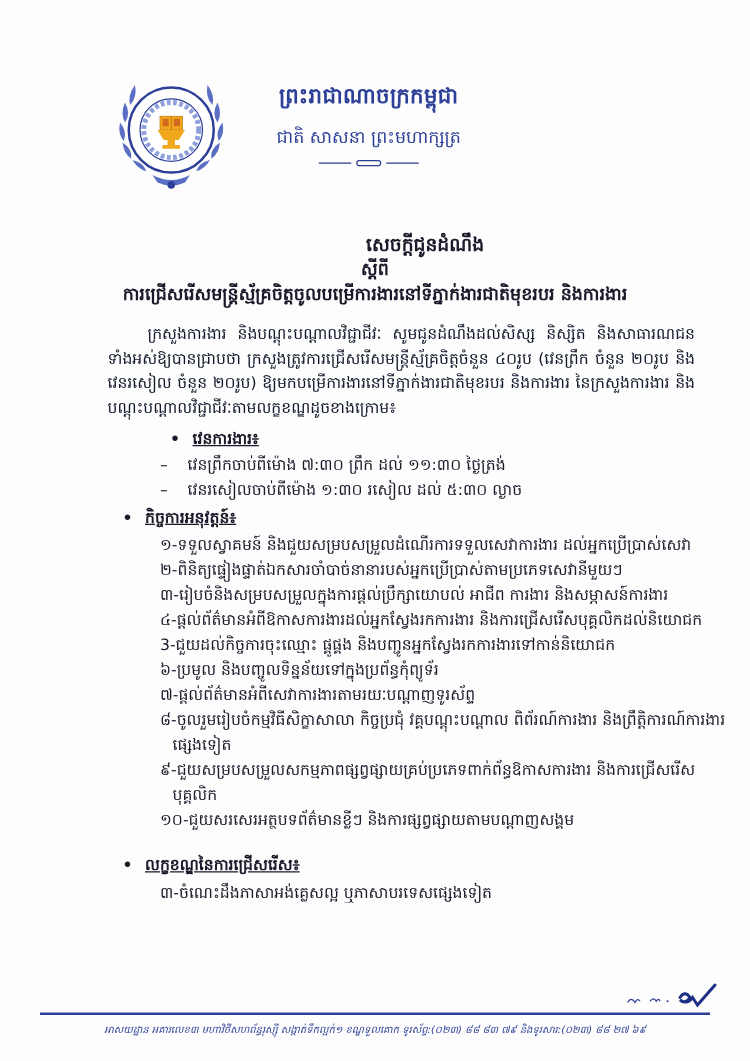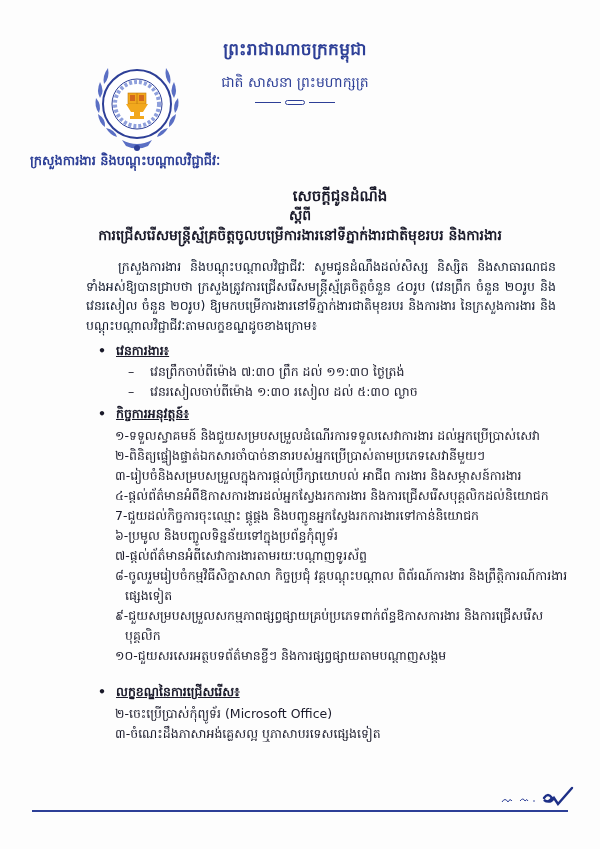--- a/index.html
+++ b/index.html
@@ -7,21 +7,21 @@
       width: 600px; height: 849px; overflow: hidden;
       background: #ffffff;
       font-family: "DejaVu Sans", "Liberation Sans", sans-serif;
       color: #1a1a2a;
       position: relative;
     }
     .page { position: absolute; left: 0; top: 0; width: 600px; height: 849px; background: #fdfdfd; }
 
     
     .kingdom { position: absolute; left: 215px; top: 38px; width: 160px; text-align: center; }
-    .kingdom-title { font-size: 17px; font-weight: bold; color: #2d3f97; letter-spacing: 0.3px; line-height: 22px; white-space: nowrap; }
+    .kingdom-title { font-size: 17px; font-weight: bold; color: #2d3f97; letter-spacing: 0.3px; line-height: 22px; white-space: nowrap; margin-top: 28px; }
     .kingdom-motto { font-size: 14px; color: #2d3f97; line-height: 20px; margin-top: 12px; white-space: nowrap; }
     .ornament { margin: 8px auto 0; width: 80px; height: 6px; position: relative; }
     .ornament .line { position: absolute; top: 2px; height: 1px; background: #2d3f97; width: 26px; }
     .ornament .l { left: 0; } .ornament .r { right: 0; }
     .ornament .mid { position: absolute; left: 30px; top: 0; width: 20px; height: 5px; border: 1px solid #2d3f97; border-radius: 3px; box-sizing: border-box; }
 
     
     .logo { position: absolute; left: 88px; top: 56px; width: 98px; height: 100px; }
 
     .ministry { position: absolute; left: 30px; top: 152px; font-size: 13px; font-weight: bold; color: #2d3f97; white-space: nowrap; }
@@ -32,21 +32,21 @@
     .t3 { top: 226px; font-size: 14px; font-weight: bold; }
 
     .body-text { position: absolute; left: 86px; width: 470px; font-size: 12.5px; line-height: 19.5px; color: #0f172a; }
     .intro { top: 257px; text-indent: 32px; text-align: justify; }
 
     .section { position: absolute; left: 98px; font-size: 12.5px; line-height: 20px; }
     .bullet-head { font-weight: bold; text-decoration: underline; }
     .bullet-dot { display: inline-block; width: 18px; font-weight: bold; }
     .sub-list { position: absolute; left: 128px; font-size: 12.5px; line-height: 20px; }
     .sub-list .dash { display: inline-block; width: 22px; }
-    .num-list { position: absolute; left: 115px; width: 455px; font-size: 12.5px; line-height: 20px; }
+    .num-list { position: absolute; left: 128px; width: 455px; font-size: 12.5px; line-height: 20px; }
     .num-list .item { padding-left: 10px; text-indent: -10px; }
 
     .sig { position: absolute; left: 500px; top: 786px; width: 80px; height: 22px; }
     .footer-line { position: absolute; left: 32px; top: 810px; width: 536px; height: 2px; background: #2d3f97; }
     .footer-text { position: absolute; left: 30px; top: 818px; width: 540px; text-align: center; font-size: 8px; font-style: italic; color: #2d3f97; white-space: nowrap; }
   </style>
 </head>
 <body>
 
 <div class="page">
@@ -89,64 +89,63 @@
   <div class="kingdom">
     <div class="kingdom-title">ព្រះរាជាណាចក្រកម្ពុជា</div>
     <div class="kingdom-motto">ជាតិ សាសនា ព្រះមហាក្សត្រ</div>
     <div class="ornament">
       <span class="line l"></span>
         <span class="mid"></span>
         <span class="line r"></span>
     </div>
   </div>
 
-  <div class="ministry">ក្រសួងការងារ និងបណ្តុះបណ្តាលវិជ្ជាជីវៈ</div>
 
   <div class="title-block t1">សេចក្តីជូនដំណឹង</div>
   <div class="title-block t2">ស្តីពី</div>
   <div class="title-block t3">ការជ្រើសរើសមន្ត្រីស្ម័គ្រចិត្តចូលបម្រើការងារនៅទីភ្នាក់ងារជាតិមុខរបរ និងការងារ</div>
 
   <div class="body-text intro">ក្រសួងការងារ និងបណ្តុះបណ្តាលវិជ្ជាជីវៈ សូមជូនដំណឹងដល់សិស្ស និស្សិត និងសាធារណជនទាំងអស់ឱ្យបានជ្រាបថា ក្រសួងត្រូវការជ្រើសរើសមន្ត្រីស្ម័គ្រចិត្តចំនួន ៤០រូប (វេនព្រឹក ចំនួន ២០រូប និង វេនរសៀល ចំនួន ២០រូប) ឱ្យមកបម្រើការងារនៅទីភ្នាក់ងារជាតិមុខរបរ និងការងារ នៃក្រសួងការងារ និង បណ្តុះបណ្តាលវិជ្ជាជីវៈតាមលក្ខខណ្ឌដូចខាងក្រោម៖</div>
 
-  <div class="section" style="top:341px;">
+  <div class="section" style="top:341px;margin-left:38px;">
     <span class="bullet-dot">•</span><span class="bullet-head">វេនការងារ៖</span>
   </div>
   <div class="sub-list" style="top:362px;">
     <div><span class="dash">–</span><span>វេនព្រឹកចាប់ពីម៉ោង ៧:៣០ ព្រឹក ដល់ ១១:៣០ ថ្ងៃត្រង់</span></div>
     <div><span class="dash">–</span><span>វេនរសៀលចាប់ពីម៉ោង ១:៣០ រសៀល ដល់ ៥:៣០ ល្ងាច</span></div>
   </div>
 
   <div class="section" style="top:404px;">
     <span class="bullet-dot">•</span><span class="bullet-head">កិច្ចការអនុវត្តន៍៖</span>
   </div>
   <div class="num-list" style="top:426px;">
     <div class="item">១-ទទួលស្វាគមន៍ និងជួយសម្របសម្រួលដំណើរការទទួលសេវាការងារ ដល់អ្នកប្រើប្រាស់សេវា</div>
     <div class="item">២-ពិនិត្យផ្ទៀងផ្ទាត់ឯកសារចាំបាច់នានារបស់អ្នកប្រើប្រាស់តាមប្រភេទសេវានីមួយៗ</div>
     <div class="item">៣-រៀបចំនិងសម្របសម្រួលក្នុងការផ្តល់ប្រឹក្សាយោបល់ អាជីព ការងារ និងសម្ភាសន៍ការងារ</div>
     <div class="item">៤-ផ្តល់ព័ត៌មានអំពីឱកាសការងារដល់អ្នកស្វែងរកការងារ និងការជ្រើសរើសបុគ្គលិកដល់និយោជក</div>
-    <div class="item">7-ជួយដល់កិច្ចការចុះឈ្មោះ ផ្គូផ្គង និងបញ្ជូនអ្នកស្វែងរកការងារទៅកាន់និយោជក</div>
+    <div class="item">3-ជួយដល់កិច្ចការចុះឈ្មោះ ផ្គូផ្គង និងបញ្ជូនអ្នកស្វែងរកការងារទៅកាន់និយោជក</div>
     <div class="item">៦-ប្រមូល និងបញ្ចូលទិន្នន័យទៅក្នុងប្រព័ន្ធកុំព្យូទ័រ</div>
     <div class="item">៧-ផ្តល់ព័ត៌មានអំពីសេវាការងារតាមរយៈបណ្តាញទូរស័ព្ទ</div>
     <div class="item">៨-ចូលរួមរៀបចំកម្មវិធីសិក្ខាសាលា កិច្ចប្រជុំ វគ្គបណ្តុះបណ្តាល ពិព័រណ៍ការងារ និងព្រឹត្តិការណ៍ការងារផ្សេងទៀត</div>
     <div class="item">៩-ជួយសម្របសម្រួលសកម្មភាពផ្សព្វផ្សាយគ្រប់ប្រភេទពាក់ព័ន្ធឱកាសការងារ និងការជ្រើសរើសបុគ្គលិក</div>
     <div class="item">១០-ជួយសរសេរអត្ថបទព័ត៌មានខ្លីៗ និងការផ្សព្វផ្សាយតាមបណ្តាញសង្គម</div>
   </div>
 
   <div class="section" style="top:682px;">
     <span class="bullet-dot">•</span><span class="bullet-head">លក្ខខណ្ឌនៃការជ្រើសរើស៖</span>
   </div>
   <div class="num-list" style="top:704px;">
-    <div class="item">២-ចេះប្រើប្រាស់កុំព្យូទ័រ (Microsoft Office)</div>
     <div class="item">៣-ចំណេះដឹងភាសាអង់គ្លេសល្អ ឬភាសាបរទេសផ្សេងទៀត</div>
   </div>
 
   <div class="sig">
     <svg width="80" height="22" viewBox="0 0 80 22">
       <path d="M2 16 q3 -5 6 0 q2 -4 4 -1" stroke="#2d3f97" stroke-width="1" fill="none"></path>
       <path d="M20 15 q3 -4 5 0 q2 -3 3 0" stroke="#2d3f97" stroke-width="1" fill="none"></path>
       <circle cx="34" cy="15" r="0.8" fill="#2d3f97"></circle>
       <path d="M44 12 q4 -6 8 0 q-4 6 -8 2 q6 4 10 -2 l4 6 l14 -16" stroke="#1d2f87" stroke-width="2.4" fill="none" stroke-linecap="round"></path>
     </svg>
   </div>
 
   <div class="footer-line"></div>
+  <div class="footer-text">អាសយដ្ឋាន អគារលេខ៣ មហាវិថីសហព័ន្ធរុស្ស៊ី សង្កាត់ទឹកល្អក់១ ខណ្ឌទួលគោក ទូរស័ព្ទ:(០២៣) ៨៨ ៨៣ ៧៩ និងទូរសារ:(០២៣) ៨៨ ២៧ ៦៩</div>
 
 </div>
 
 </body></html>

